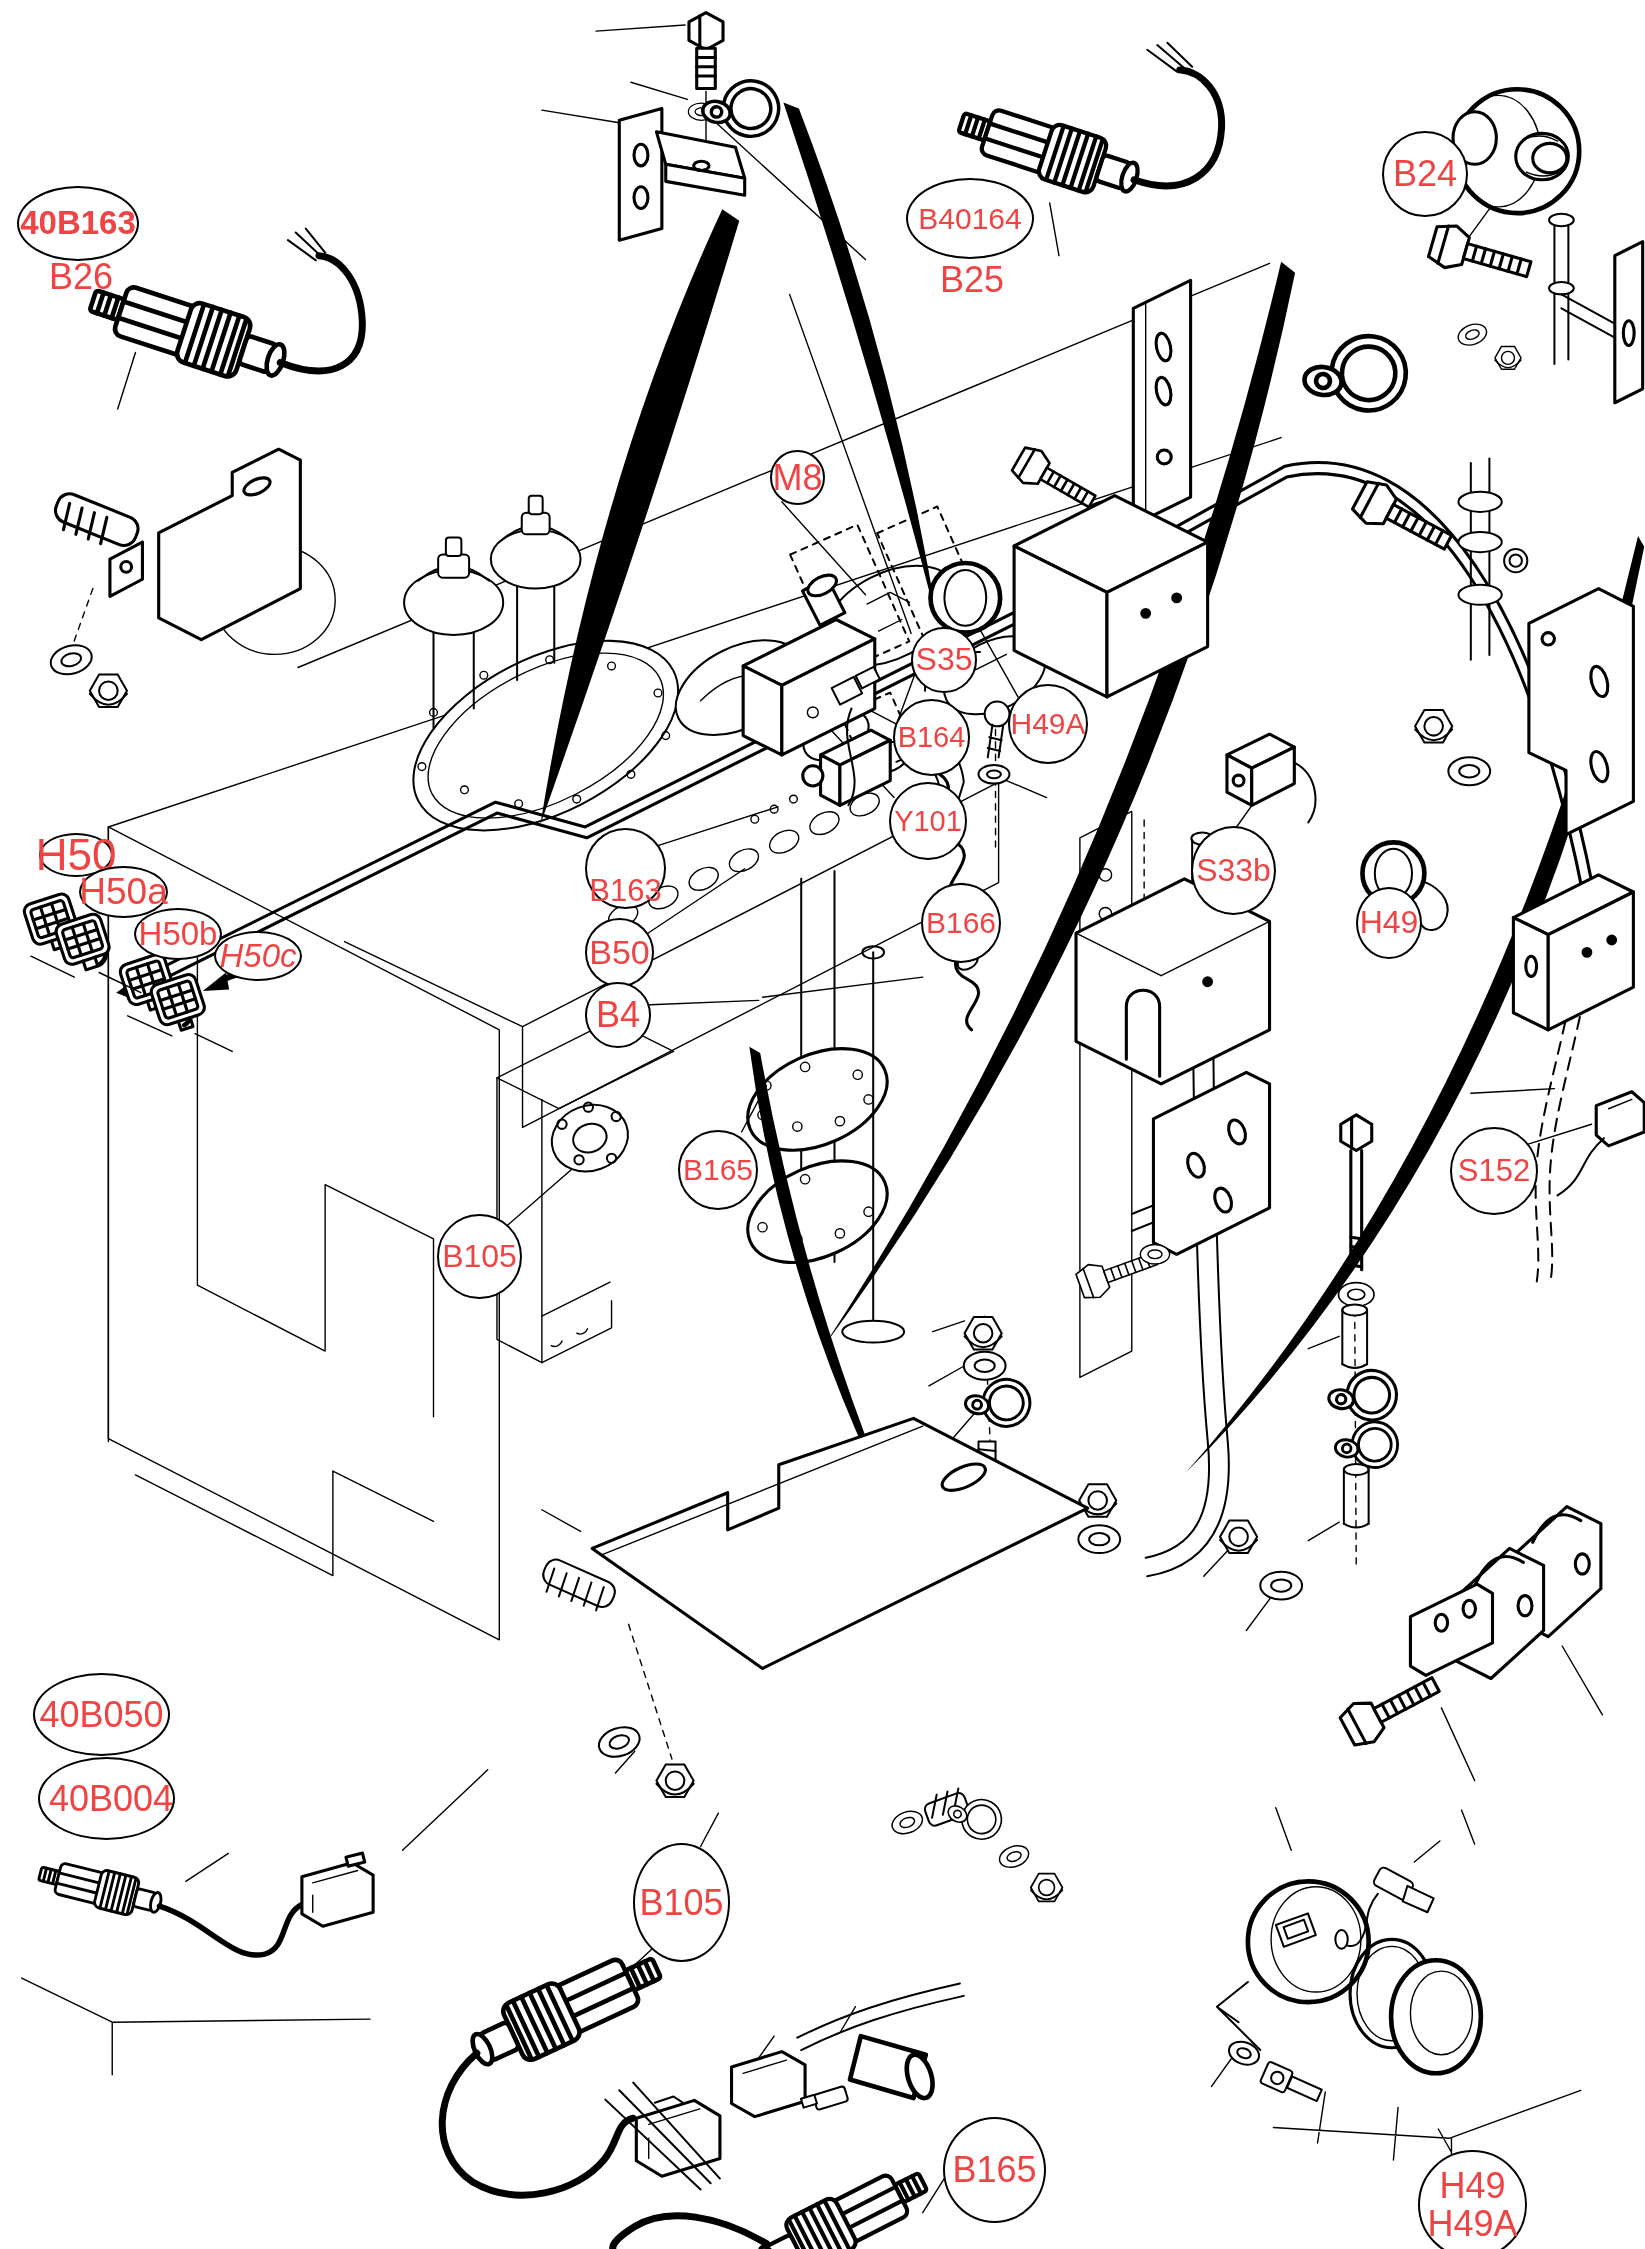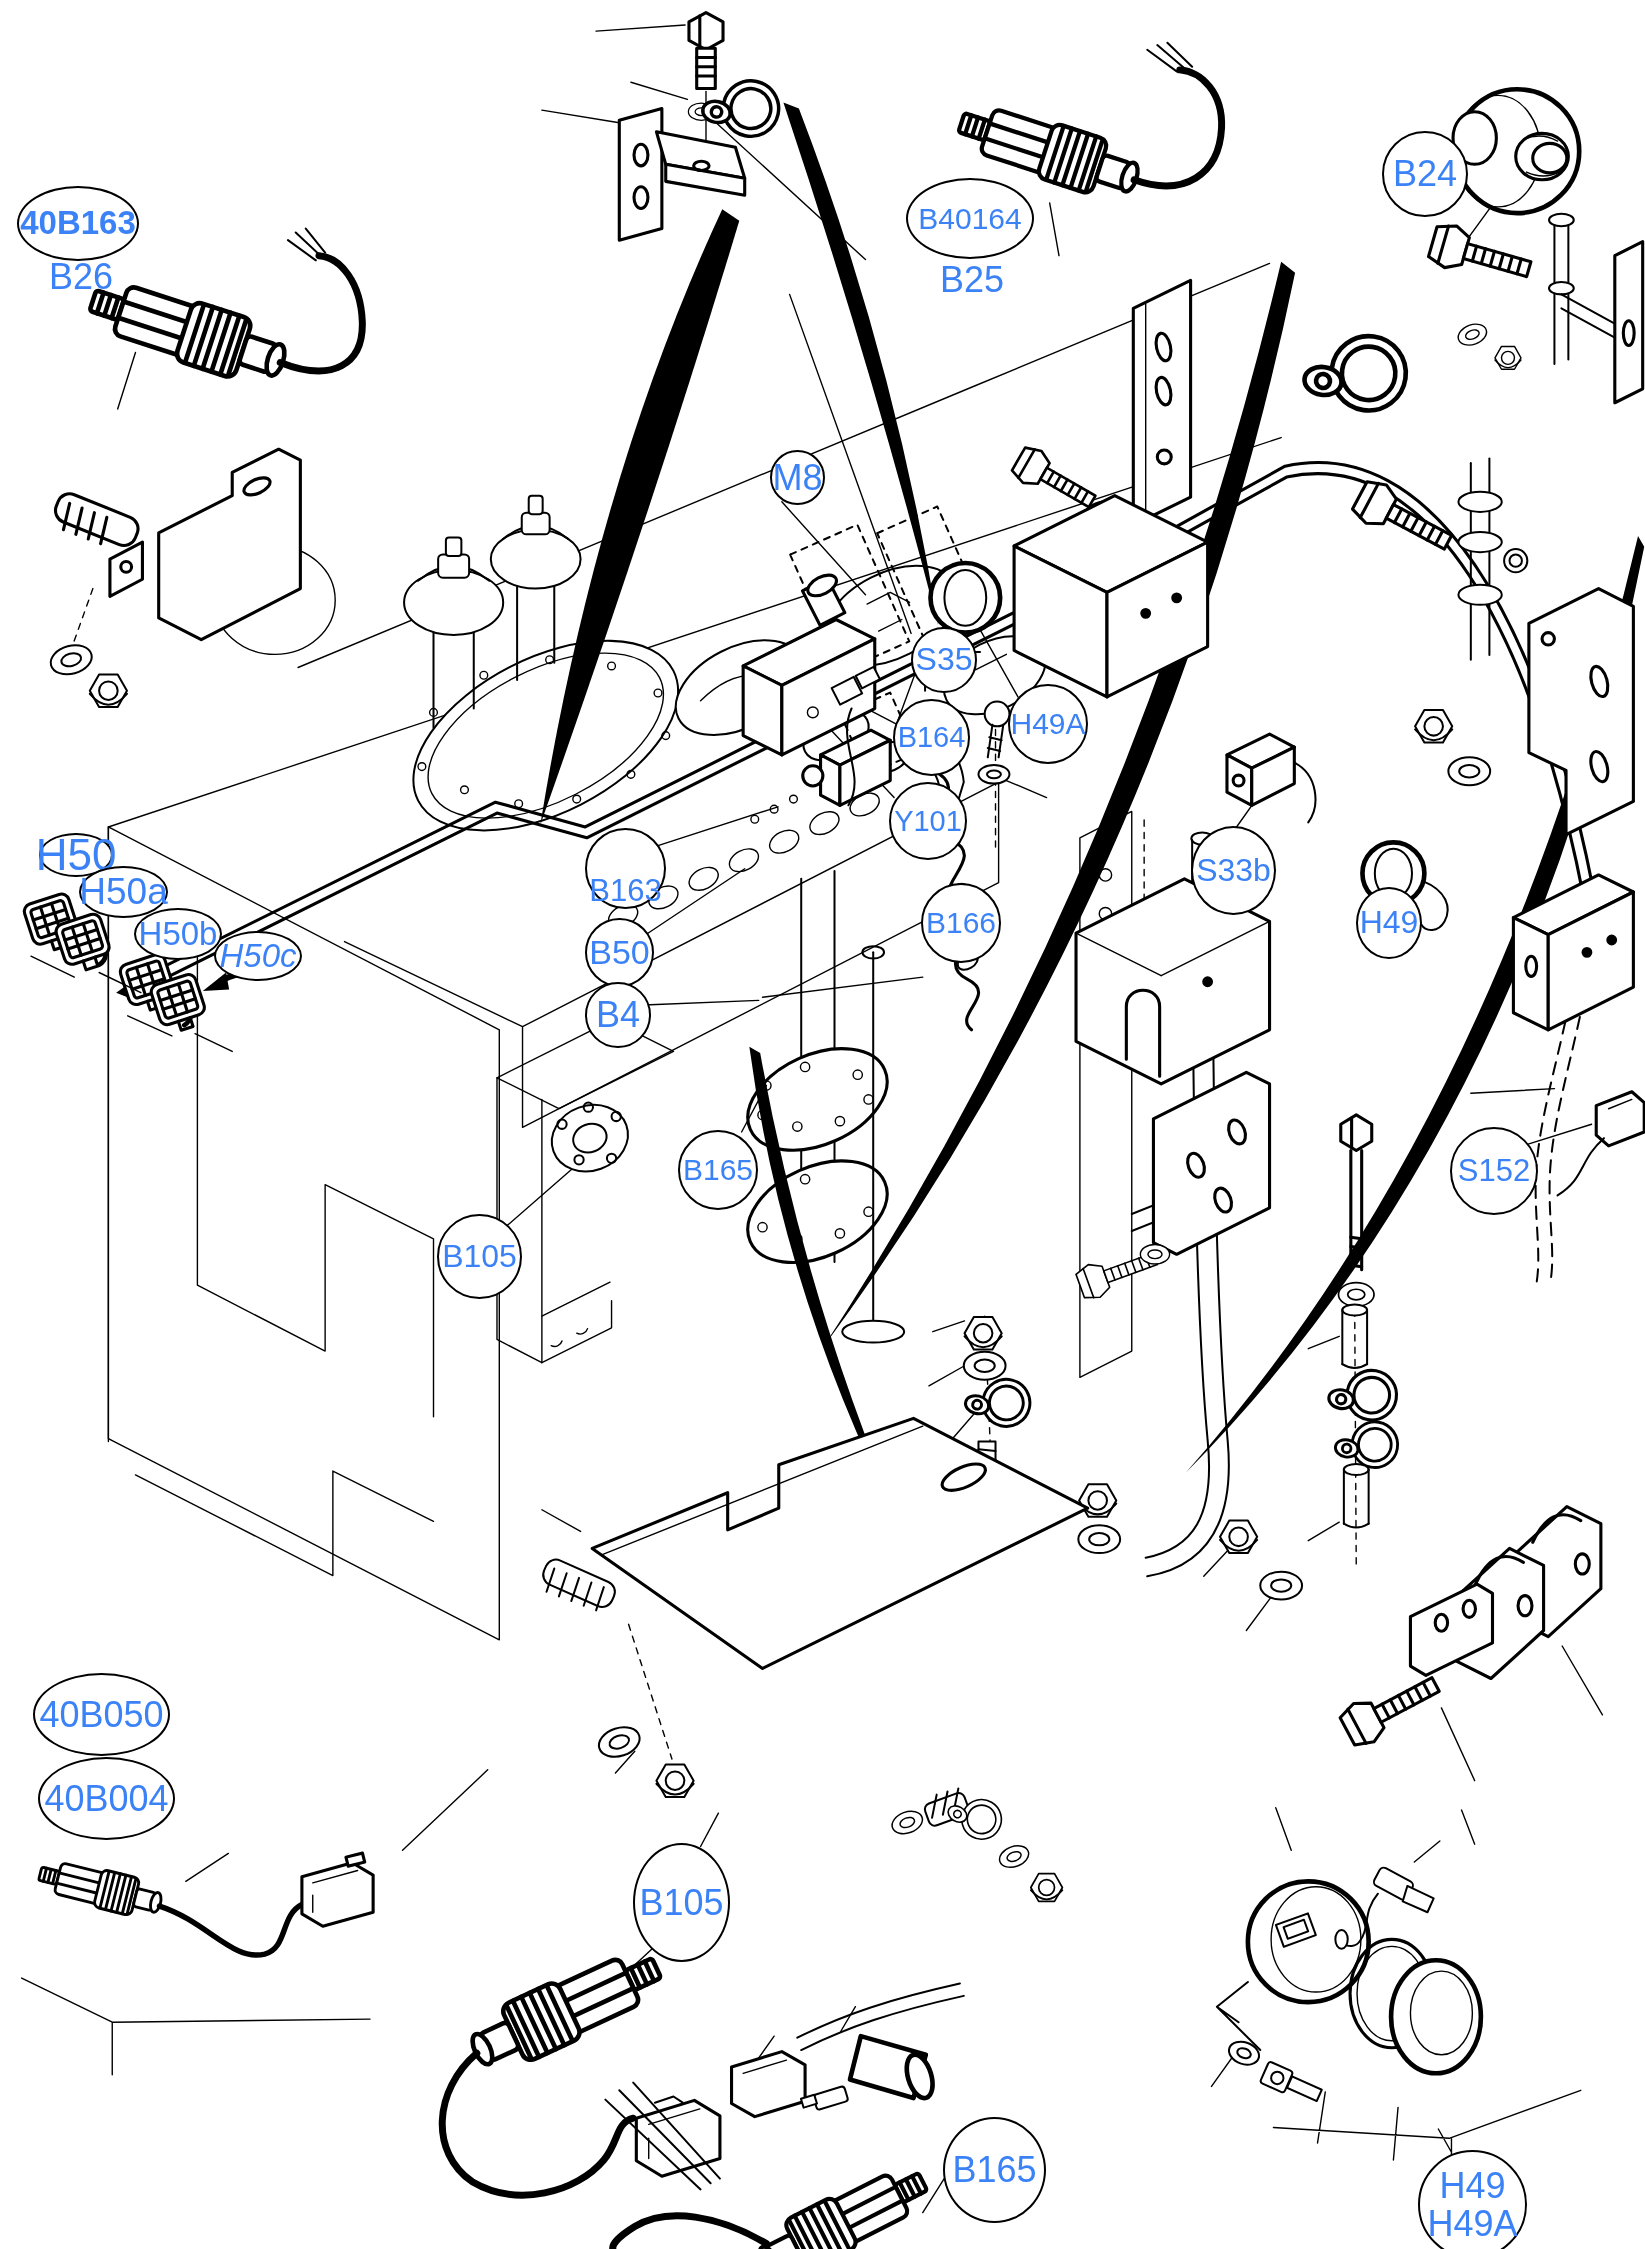--- a/index.html
+++ b/index.html
@@ -9,21 +9,21 @@
   
   .t{fill:none;stroke:#000;stroke-width:1.8;stroke-linecap:round;stroke-linejoin:round;}
   .n{fill:none;stroke:#000;stroke-width:2.6;stroke-linecap:round;stroke-linejoin:round;}
   .m{fill:none;stroke:#000;stroke-width:4;stroke-linecap:round;stroke-linejoin:round;}
   .h{fill:none;stroke:#000;stroke-width:6;stroke-linecap:round;stroke-linejoin:round;}
   .c{fill:none;stroke:#000;stroke-width:9;stroke-linecap:round;stroke-linejoin:round;}
   .wf{fill:#fff;}
   .dash{stroke-dasharray:16 11;}
   .dash2{stroke-dasharray:8 8;}
   .plabel{position:absolute;display:flex;flex-direction:column;align-items:center;justify-content:center;
-          color:#3b82f6;text-align:center;line-height:1.04;letter-spacing:0px;z-index:5;}
+          color:#ef4444;text-align:center;line-height:1.04;letter-spacing:0px;z-index:5;}
   .plabel.oval{border:2.3px solid #000;border-radius:50%;background:#fff;}
 </style>
 </head>
 <body>
 
 <div id="page">
 <svg id="art" width="1645" height="2250" viewBox="0 0 2125 2906" xmlns="http://www.w3.org/2000/svg">
 <defs>
   <g id="psensor">
     <rect class="wf" x="0" y="-14" width="38" height="28" rx="4"></rect>
@@ -689,21 +689,21 @@
       </div>
       <div class="plabel oval" style="left: 437px; top: 1214px; width: 81px; height: 81px; font-size: 32px;">
         <div>B105</div>
       </div>
       <div class="plabel oval" style="left: 678px; top: 1130px; width: 76px; height: 76px; font-size: 30px;">
         <div>B165</div>
       </div>
       <div class="plabel oval" style="left: 33px; top: 1673px; width: 133px; height: 79px; font-size: 36px;">
         <div>40B050</div>
       </div>
-      <div class="plabel oval" style="left: 38px; top: 1757px; width: 133px; height: 79px; font-size: 36px;">
+      <div class="plabel oval" style="left: 38px; top: 1757px; width: 133px; height: 79px; font-size: 36px; align-items: flex-end;">
         <div>40B004</div>
       </div>
       <div class="plabel oval" style="left: 633px; top: 1843px; width: 93px; height: 115px; font-size: 36px;">
         <div>B105</div>
       </div>
       <div class="plabel oval" style="left: 943px; top: 2117px; width: 99px; height: 102px; font-size: 36px;">
         <div>B165</div>
       </div>
       <div class="plabel oval" style="left: 1418px; top: 2150px; width: 105px; height: 105px; font-size: 36px;">
         <div>H49</div>

